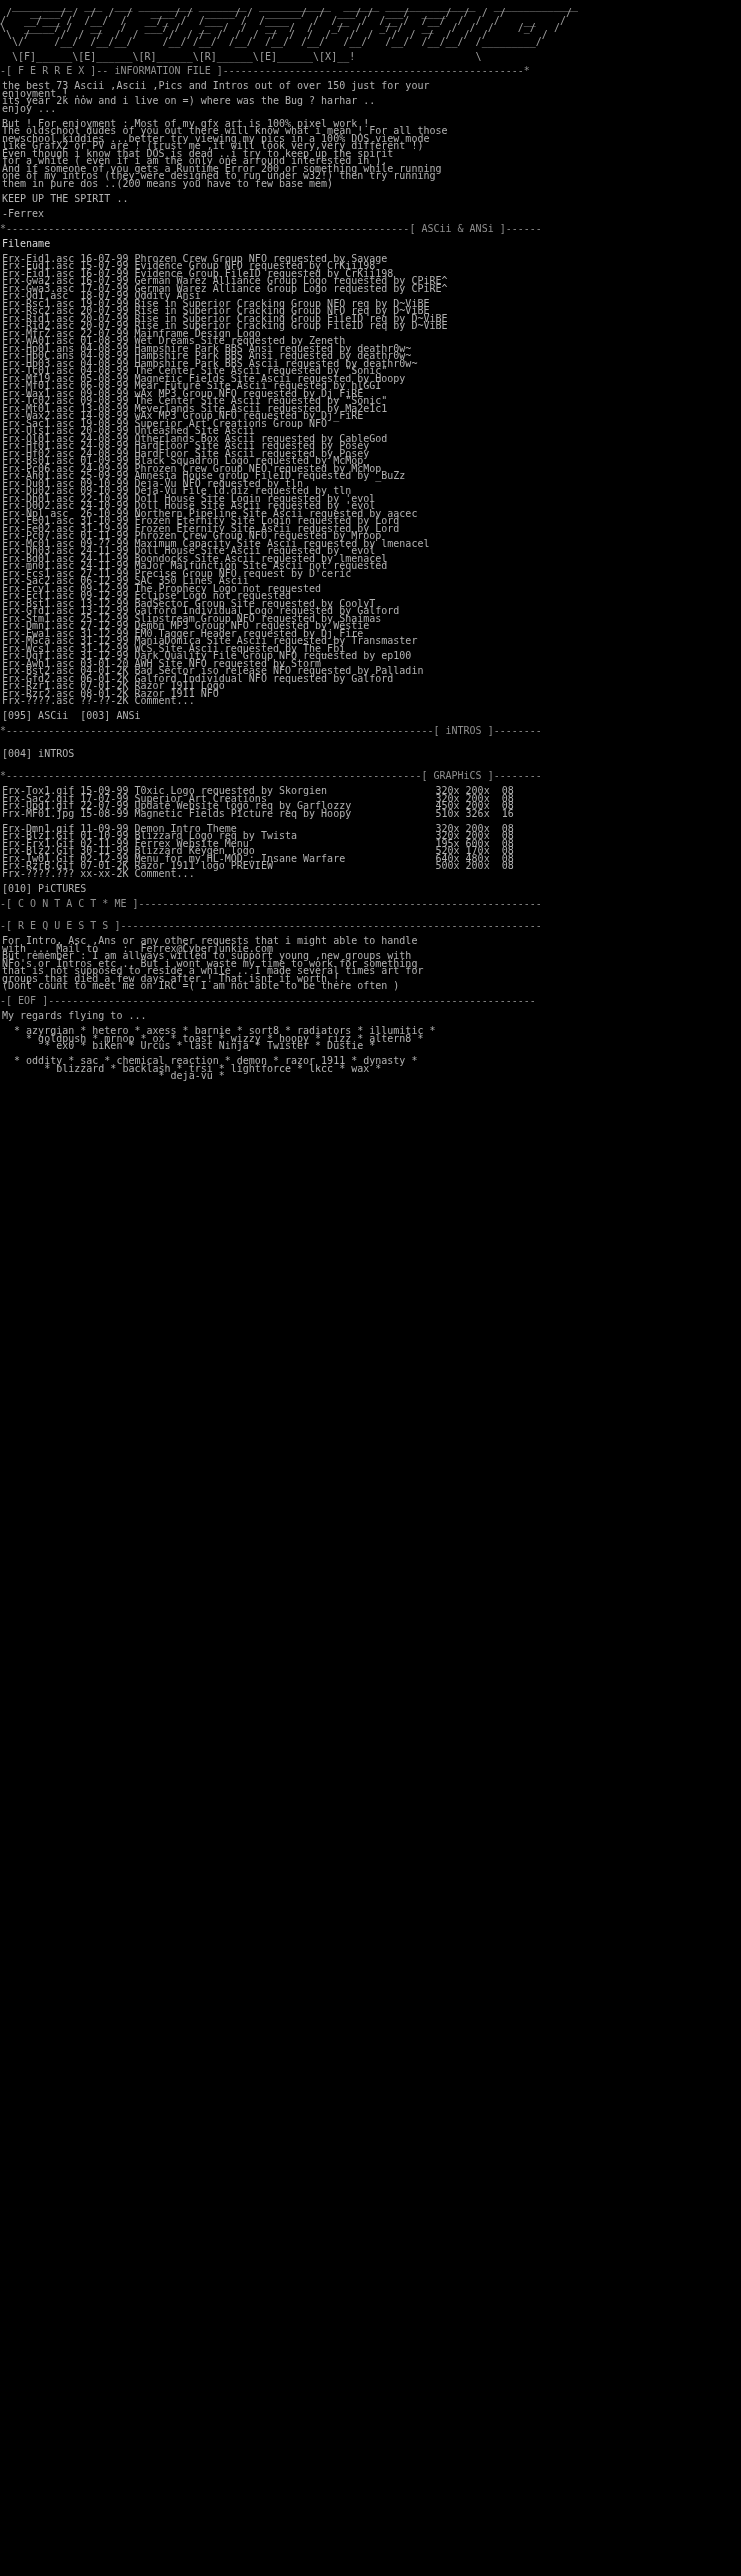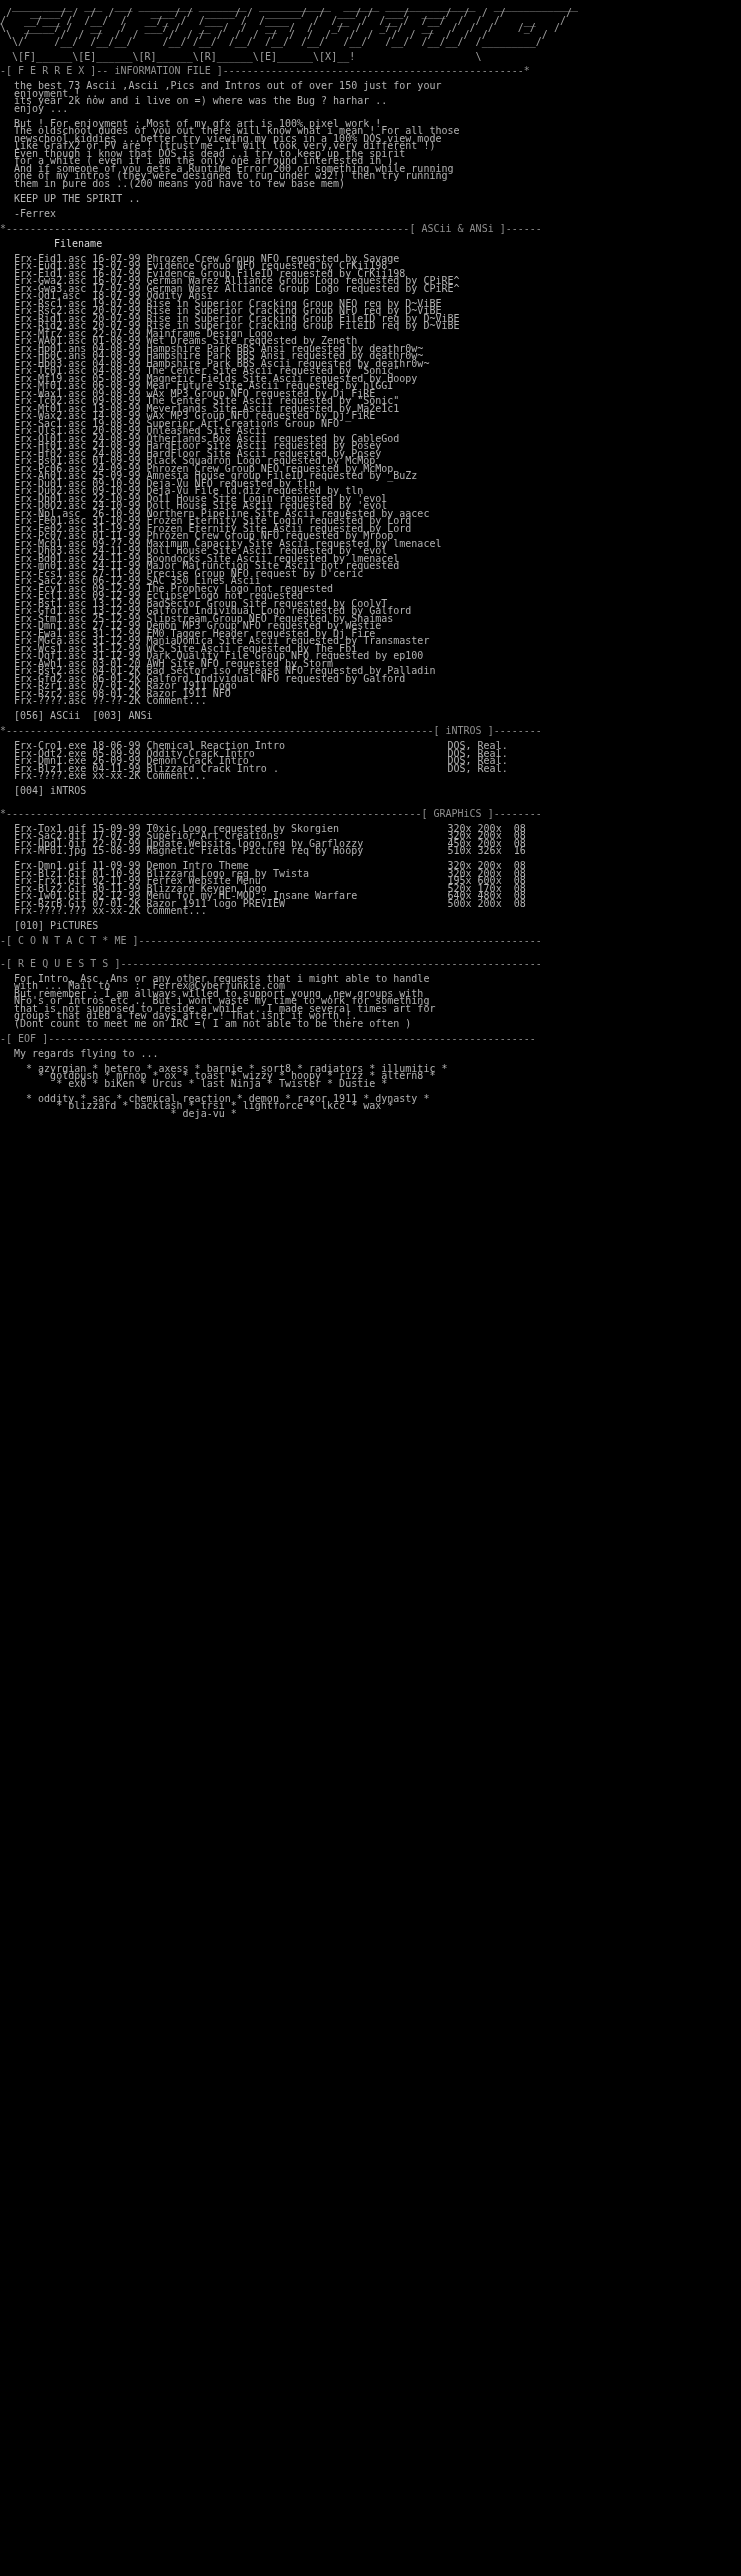--- a/index.html
+++ b/index.html
@@ -14,23 +14,23 @@
   pre{
     margin:0;
     font-family:"DejaVu Sans Mono","Liberation Mono",monospace;
     font-size:10px;
     line-height:7.5px;
     white-space:pre;
     color:#b9b9b9;
   }
   .logo{color:#9e9e9e;font-size:10px;line-height:7.2px;padding-top:2.1px;}
   .rule{color:#8f8f8f;}
-  .hdr{color:#d8d8d8;margin-left:40px;}
+  .hdr{color:#d8d8d8;}
   .body{color:#b2b2b2;}
-  .blk{padding-left:14px;}
+  .blk{padding-left:2px;}
   .spacer{height:7.5px;}
 </style>
 </head>
 <body>
 
 <div class="page">
 
   <pre class="logo">  __________  ___  ___ _________ ________  ____________  ______ _______________   ______________
  /   _____/ /  /  /  /   ____/ /  _____/ /  ______/  /  ___/ /  ___/  ____/  /  /  /          /
 /   __/___ /  /__/  /   __/_  /  /___   /  /____    /  /__  /  /__ /  /__/  /  /  /    __    /
@@ -123,31 +123,26 @@
 Frx-MGca.asc 31-12-99 ManiaDomica Site Ascii requested by Transmaster
 Frx-Wcs1.asc 31-12-99 WCS Site Ascii requested by The_Fbi
 Frx-Dqf1.asc 31-12-99 Dark Quality File Group NFO requested by ep100
 Frx-Awh1.asc 03-01-20 AWH Site NFO requested by Storm
 Frx-Bst2.asc 04-01-2K Bad Sector iso release NFO requested by Palladin
 Frx-Gfd2.asc 06-01-2K Galford Individual NFO requested by Galford
 Frx-Rzr1.asc 07-01-2K Razor 1911 Logo
 Frx-Rzr2.asc 08-01-2K Razor 1911 NFO
 Frx-????.asc ??-??-2K Comment...</pre>
   <div class="spacer"></div>
-  <pre class="body blk">[056] ASCii  [003] ANSi</pre>
+  <pre class="body blk">[095] ASCii  [003] ANSi</pre>
 
   <div class="spacer"></div>
 
   <pre class="rule">*-----------------------------------------------------------------------[ iNTROS ]--------</pre>
   <div class="spacer"></div>
-  <pre class="body blk" id="intros-list">Frx-Cro1.exe 18-06-99 Chemical Reaction Intro                           DOS, Real.
-Frx-Odt2.exe 05-09-99 Oddity Crack Intro                                DOS, Real.
-Frx-Dmn1.exe 26-09-99 Demon Crack Intro                                 DOS, Real.
-Frx-Blz1.exe 04-11-99 Blizzard Crack Intro .                            DOS, Real.
-Frx-????.exe xx-xx-2K Comment...</pre>
   <div class="spacer"></div>
   <pre class="body blk">[004] iNTROS</pre>
 
   <div class="spacer"></div>
   <div class="spacer"></div>
 
   <pre class="rule">*---------------------------------------------------------------------[ GRAPHiCS ]--------</pre>
   <div class="spacer"></div>
   <pre class="body blk" id="graphics-list">Frx-Tox1.gif 15-09-99 T0xic Logo requested by Skorgien                  320x 200x  08
 Frx-Sac2.gif 17-07-99 Superior Art Creations                            320x 200x  08

